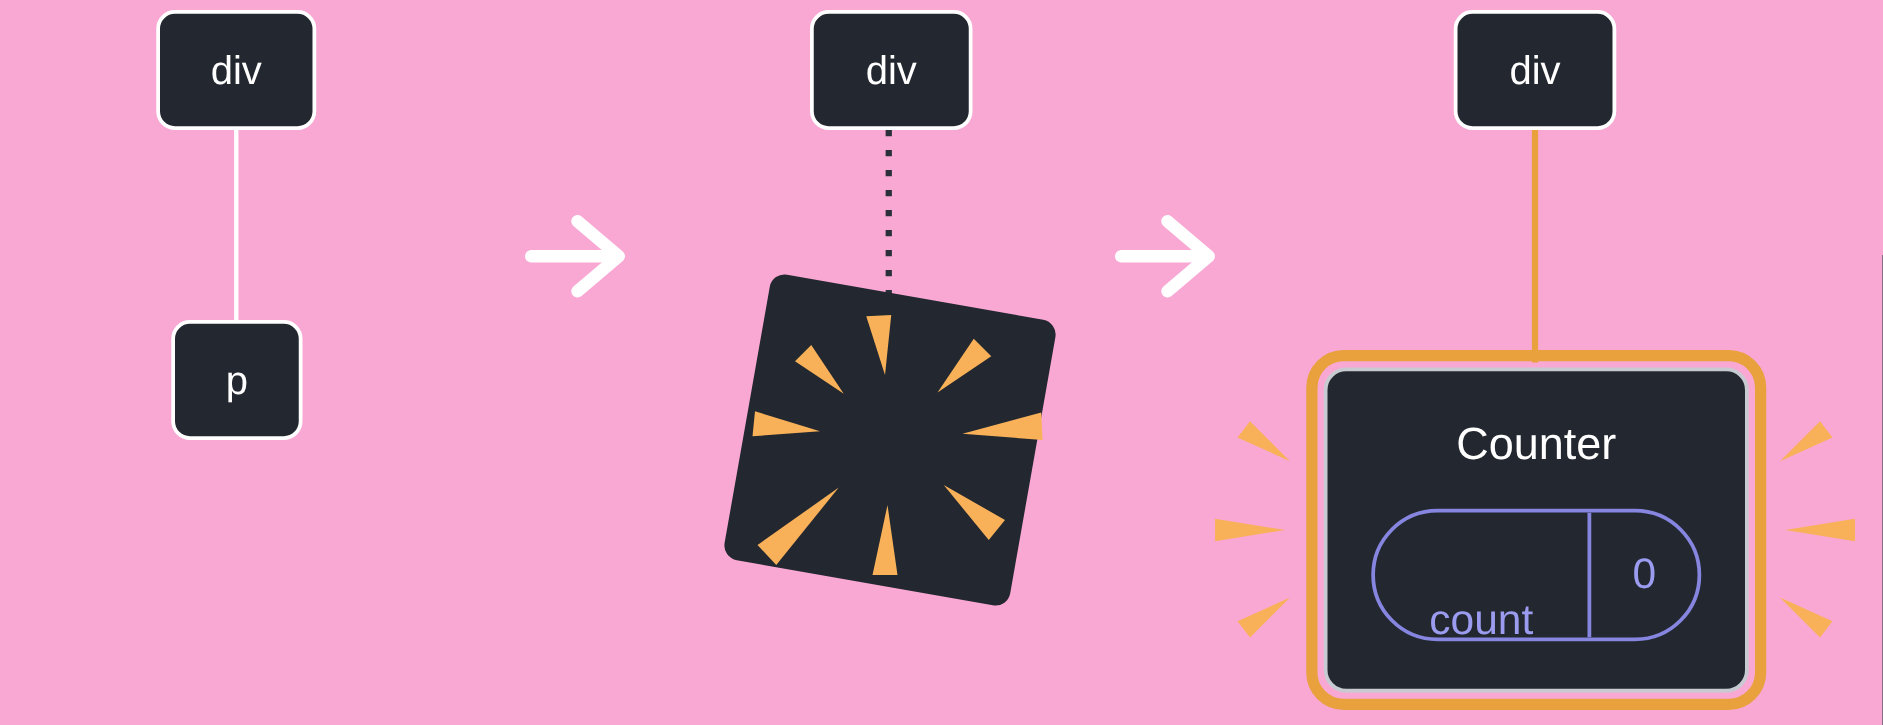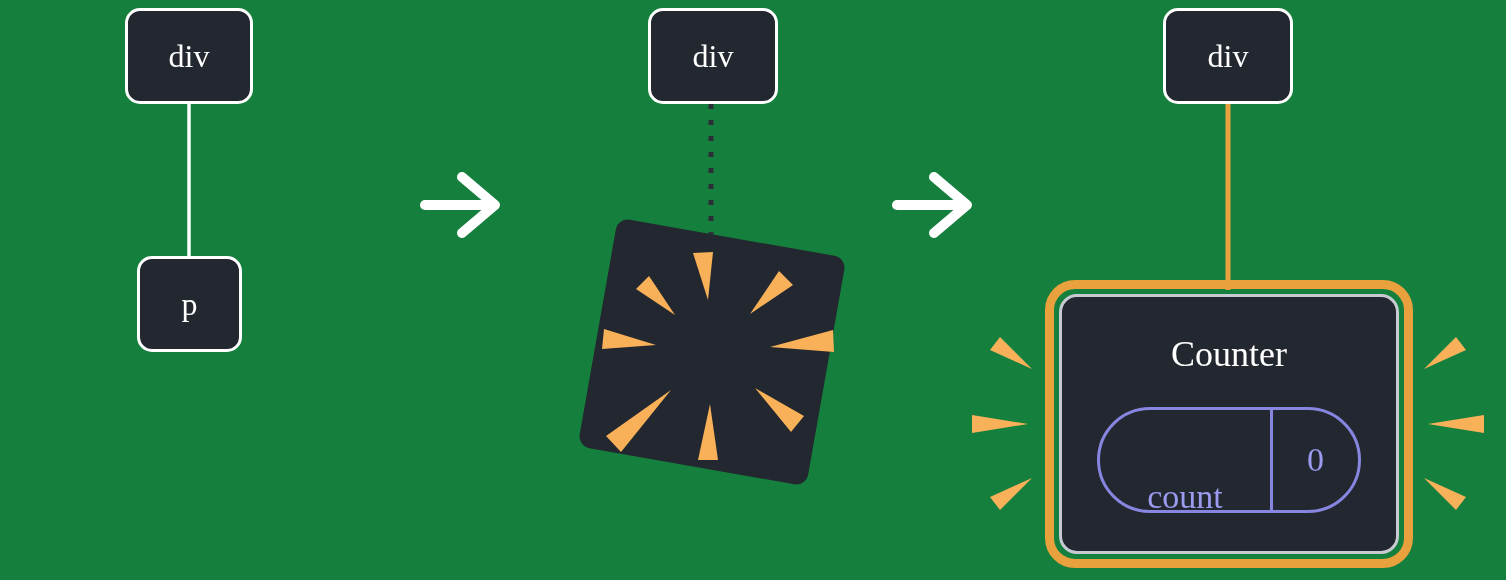--- a/index.html
+++ b/index.html
@@ -1,21 +1,21 @@
 <!DOCTYPE html>
 <html><head>
 <meta charset="utf-8">
 <style>
   html,body{margin:0;padding:0;background:#353C49;}
   .canvas{
     position:relative;
     width:1506px;height:580px;
-    background:#15803d;
+    background:#f9a8d4;
     overflow:hidden;
-    font-family:Liberation Serif, serif;
+    font-family:Liberation Sans, sans-serif;
   }
   .art{position:absolute;left:0;top:0;z-index:1;}
   .node{
     position:absolute;z-index:2;
     background:#23272F;
     border:3px solid #FFFFFF;
     border-radius:15px;
     color:#FFFFFF;
     display:flex;align-items:center;justify-content:center;
     font-size:32px;

